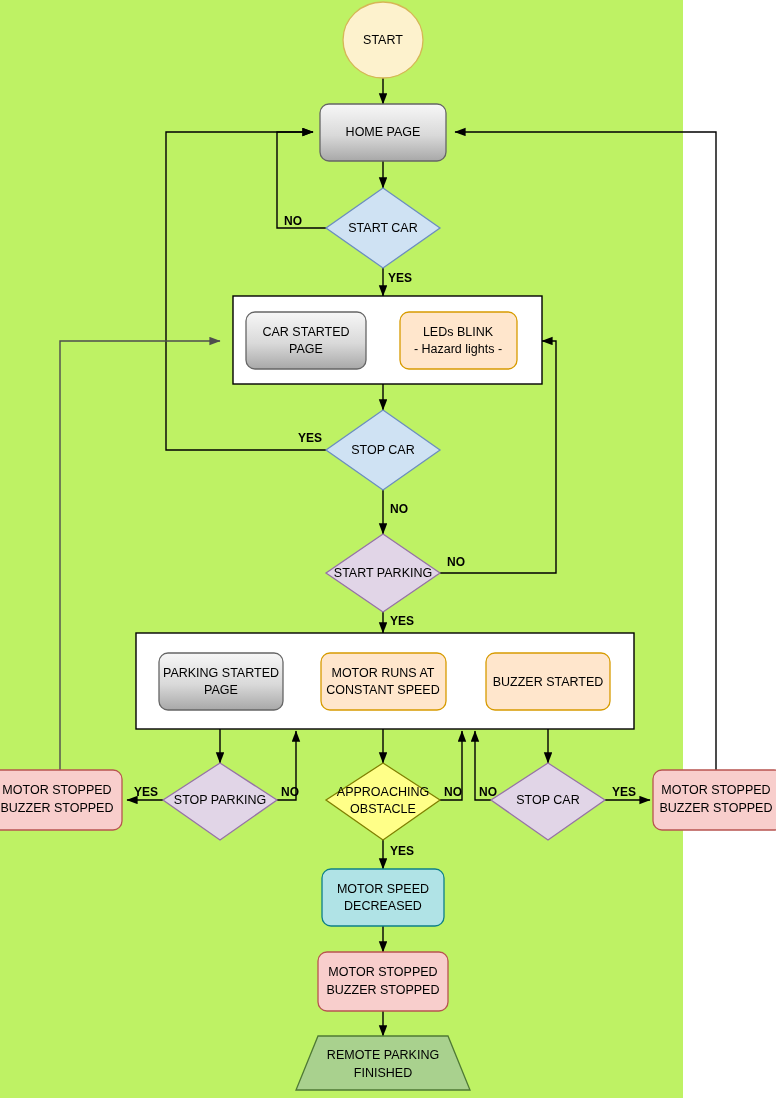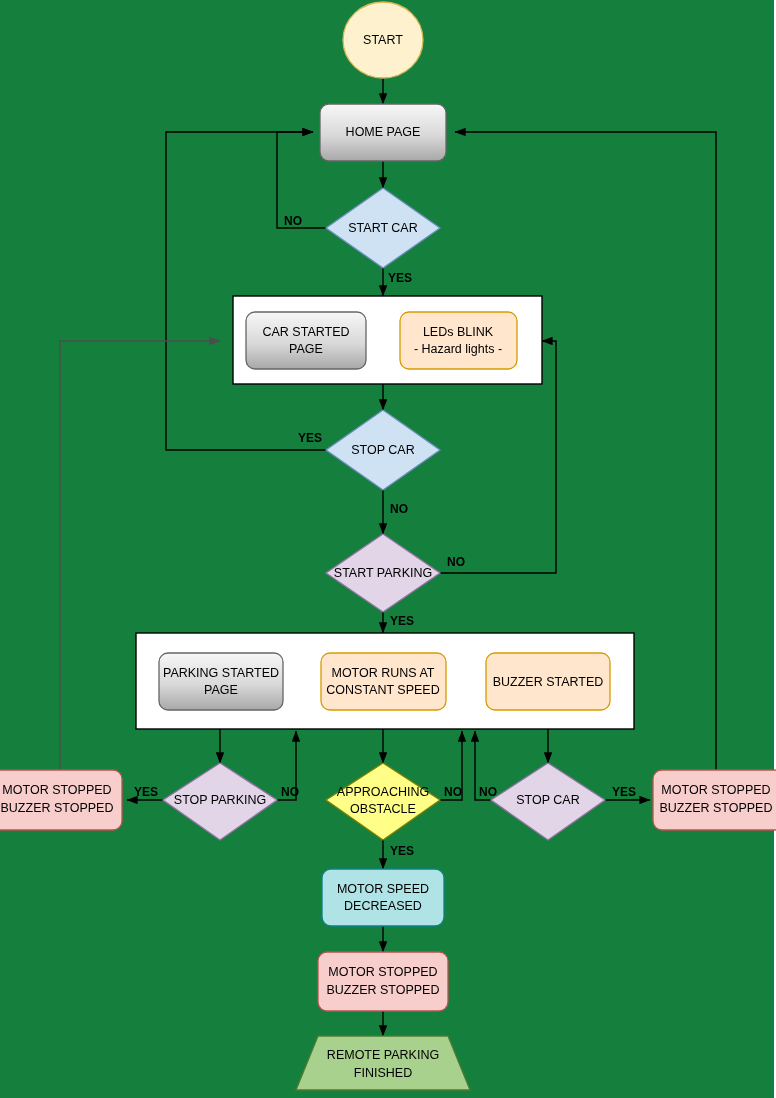--- a/index.html
+++ b/index.html
@@ -9,23 +9,23 @@
     background: #ffffff;
   }
   body {
     width: 776px;
     height: 1098px;
     overflow: hidden;
     font-family: "Liberation Sans", sans-serif;
   }
   #flowchart-root {
     position: relative;
-    width: 774px;
+    width: 683px;
     height: 1098px;
-    background: #15803d;
+    background: #bef264;
   }
   svg#chart {
     display: block;
     width: 776px;
     height: 1098px;
   }
   text {
     font-family: "Liberation Sans", sans-serif;
     fill: #000000;
   }

